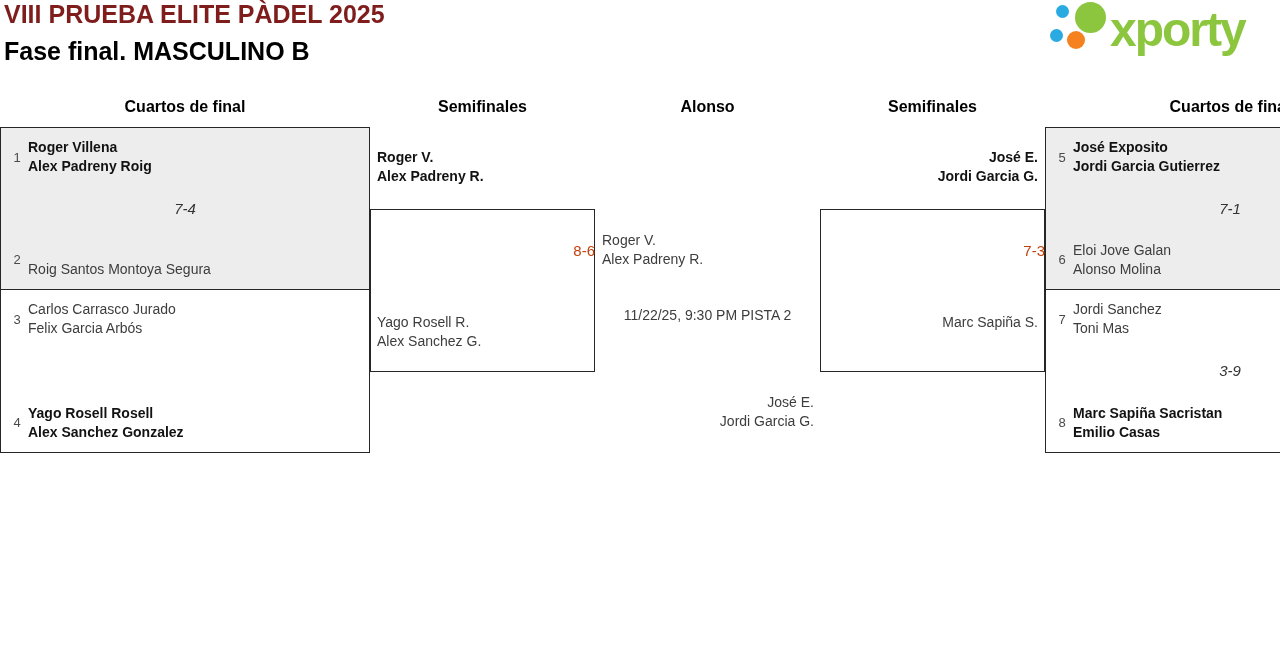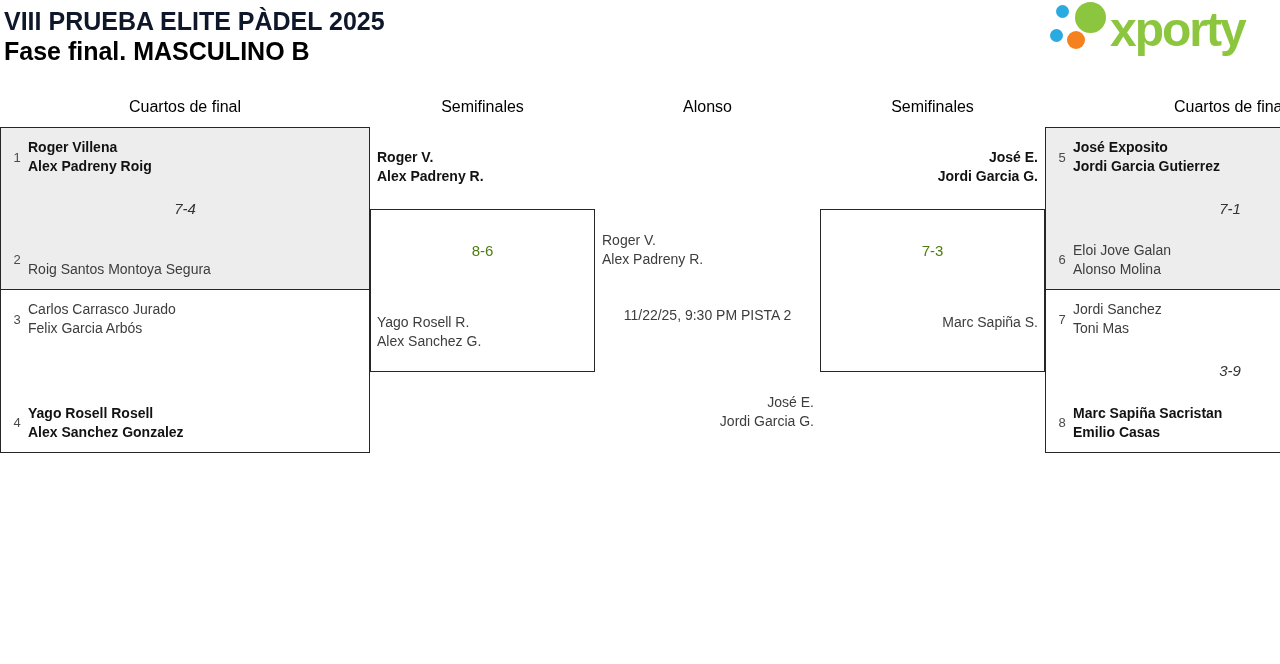--- a/index.html
+++ b/index.html
@@ -4,35 +4,35 @@
 <style>
   * { margin:0; padding:0; box-sizing:border-box; }
   html, body {
     width:1280px; height:664px; overflow:hidden;
     background:#ffffff;
     font-family:"Liberation Sans", sans-serif;
   }
   .page { position:relative; width:1280px; height:664px; overflow:hidden; background:#fff; }
 
   
-  .title    { position:absolute; left:4px;  top:7px;  font-size:25px; font-weight:700; color:#0f172a; white-space:nowrap; }
+  .title    { position:absolute; left:4px;  top:0;  font-size:25px; font-weight:700; color:#7f1d1d; white-space:nowrap; }
   .subtitle { position:absolute; left:4px;  top:37px; font-size:25px; font-weight:700; color:#000; white-space:nowrap; }
 
   
   .logo { position:absolute; left:1048px; top:0; width:232px; height:72px; }
   .dot  { position:absolute; border-radius:50%; }
   .dot.blue-a { left:8px;  top:5px;  width:13px; height:13px; background:var(--logo-blue,#29ABE2); }
   .dot.green  { left:27px; top:2px;  width:31px; height:31px; background:var(--logo-green,#8CC63F); }
   .dot.blue-b { left:2px;  top:29px; width:13px; height:13px; background:var(--logo-blue,#29ABE2); }
   .dot.orange { left:19px; top:31px; width:18px; height:18px; background:var(--logo-orange,#F5821F); }
   .logo-text  { position:absolute; left:62px; top:4px; font-size:48px; font-weight:700; letter-spacing:-2px;
                 color:var(--logo-green,#8CC63F); line-height:1.1; white-space:nowrap; }
 
   
-  .round-header { position:absolute; top:98px; font-size:16px; font-weight:400; color:#000; text-align:center; white-space:nowrap; }
+  .round-header { position:absolute; top:98px; font-size:16px; font-weight:700; color:#000; text-align:center; white-space:nowrap; }
   .rh-lqf  { left:0;      width:370px; }
   .rh-lsf  { left:370px;  width:225px; }
   .rh-final{ left:595px;  width:225px; }
   .rh-rsf  { left:820px;  width:225px; }
   .rh-rqf  { left:1045px; width:370px; }
 
   
   .match { position:absolute; width:370px; height:163px; border:1px solid #262626; background:#fff; }
   .match.shaded { background:var(--shaded-match-bg,#EDEDED); }
   .pos-qf1 { left:0;      top:127px; }
@@ -52,21 +52,21 @@
   .match .score { position:absolute; left:0; width:100%; top:72px; text-align:center; font-size:15px; color:#333;font-style:italic; }
 
   
   .sf { position:absolute; top:127px; width:225px; height:330px; }
   .sf-left  { left:370px; }
   .sf-right { left:820px; text-align:right; }
   .sf .box  { position:absolute; left:0; top:82px; width:225px; height:163px; border:1px solid #262626; background:transparent; }
   .sf .team { left:7px; right:7px; }
   .sf .team.top    { top:21px;  bottom:auto; }
   .sf .team.bottom { top:186px; bottom:auto; }
-  .sf .score { position:absolute; left:0; width:100%; top:115px; text-align:center; font-size:15px; color:#4d7c0f; }
+  .sf .score { position:absolute; left:0; width:100%; top:115px; text-align:right; font-size:15px; color:#c2410c; }
 
   
   .final { position:absolute; left:595px; top:127px; width:225px; height:340px; }
   .final .team { left:7px; right:7px; color:#3d3d3d; font-weight:400; }
   .final .team.left  { top:104px; text-align:left; }
   .final .team.right { top:266px; left:0; right:6px; text-align:right; }
   .final .schedule { position:absolute; left:0; width:100%; top:180px; text-align:center; font-size:14px; color:#3d3d3d; white-space:nowrap; }
 </style>
 </head>
 <body>

